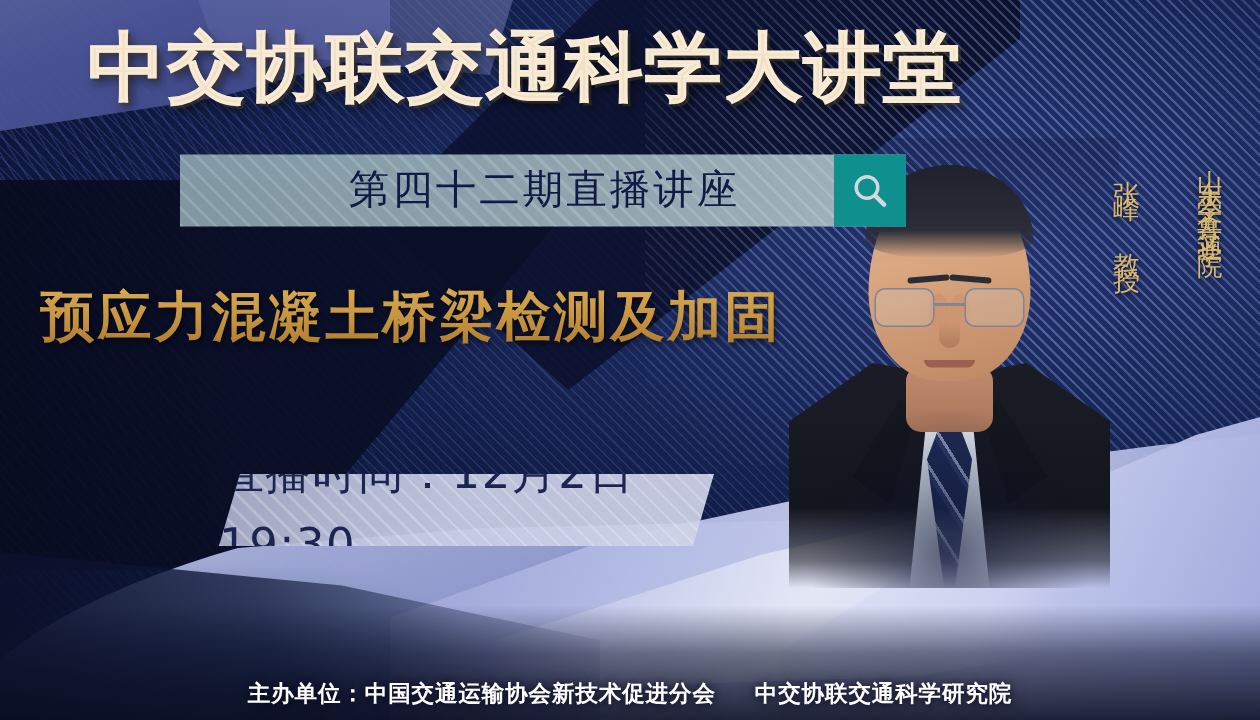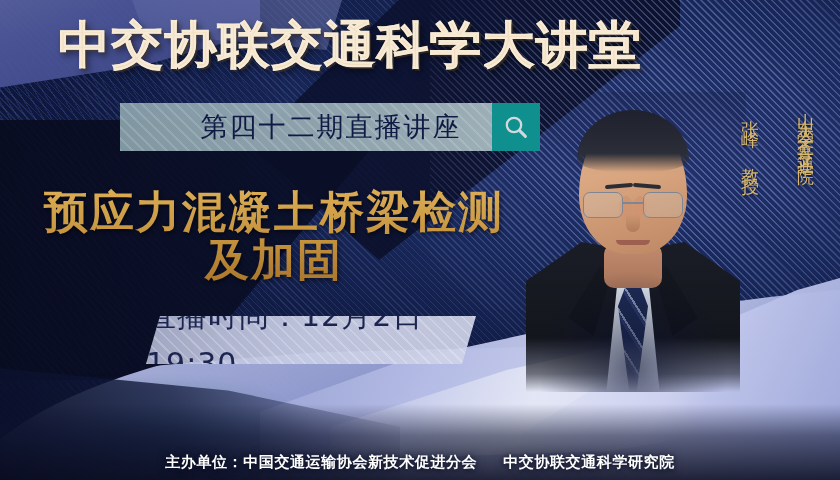--- a/index.html
+++ b/index.html
@@ -238,21 +238,21 @@
     font-family:"DejaVu Sans","Liberation Sans",sans-serif;
     transform:scaleX(1.04);
     text-shadow:
       2px 2px 0 rgba(70,55,35,.55),
       3px 4px 7px rgba(0,0,0,.55);
     -webkit-text-stroke:.6px #f7ebd6;
   }
 
   
   .sub-bar{
-    position:absolute; left:120px; top:103px; width:420px; height:48px;
+    position:absolute; left:120px; top:103px; width:484px; height:48px;
     z-index:6;
     display:flex; align-items:flex-start;
     background:
       repeating-linear-gradient(45deg, rgba(255,255,255,.14) 0 2px, rgba(255,255,255,0) 2px 8px),
       linear-gradient(100deg, rgba(138,162,172,.92) 0%, rgba(151,172,181,.95) 55%, rgba(168,186,192,.95) 100%);
     padding-left: 24px;
   }
   .sub-text{
     flex:1;
     text-align:center;
@@ -267,21 +267,21 @@
     background:#0f8f8e;
     display:flex; align-items:center; justify-content:center;
   }
   .search-box svg{ display:block; }
 
   
   .topic{
     position:absolute; left:24px; top:188px; width:500px;
     z-index:6;
     text-align:center;
-    font-size:44px; line-height:48px;
+    font-size:36px; line-height:48px;
     font-weight:bold;
     letter-spacing:2px;
     color:#c4923f;
     background:linear-gradient(180deg,#dcae55 0%,#c4913d 55%,#a9762c 100%);
     -webkit-background-clip:text; background-clip:text;
     -webkit-text-fill-color:transparent;
     font-family:"DejaVu Sans","Liberation Sans",sans-serif;
     filter:drop-shadow(1px 2px 2px rgba(0,0,0,.55));
   }
 

